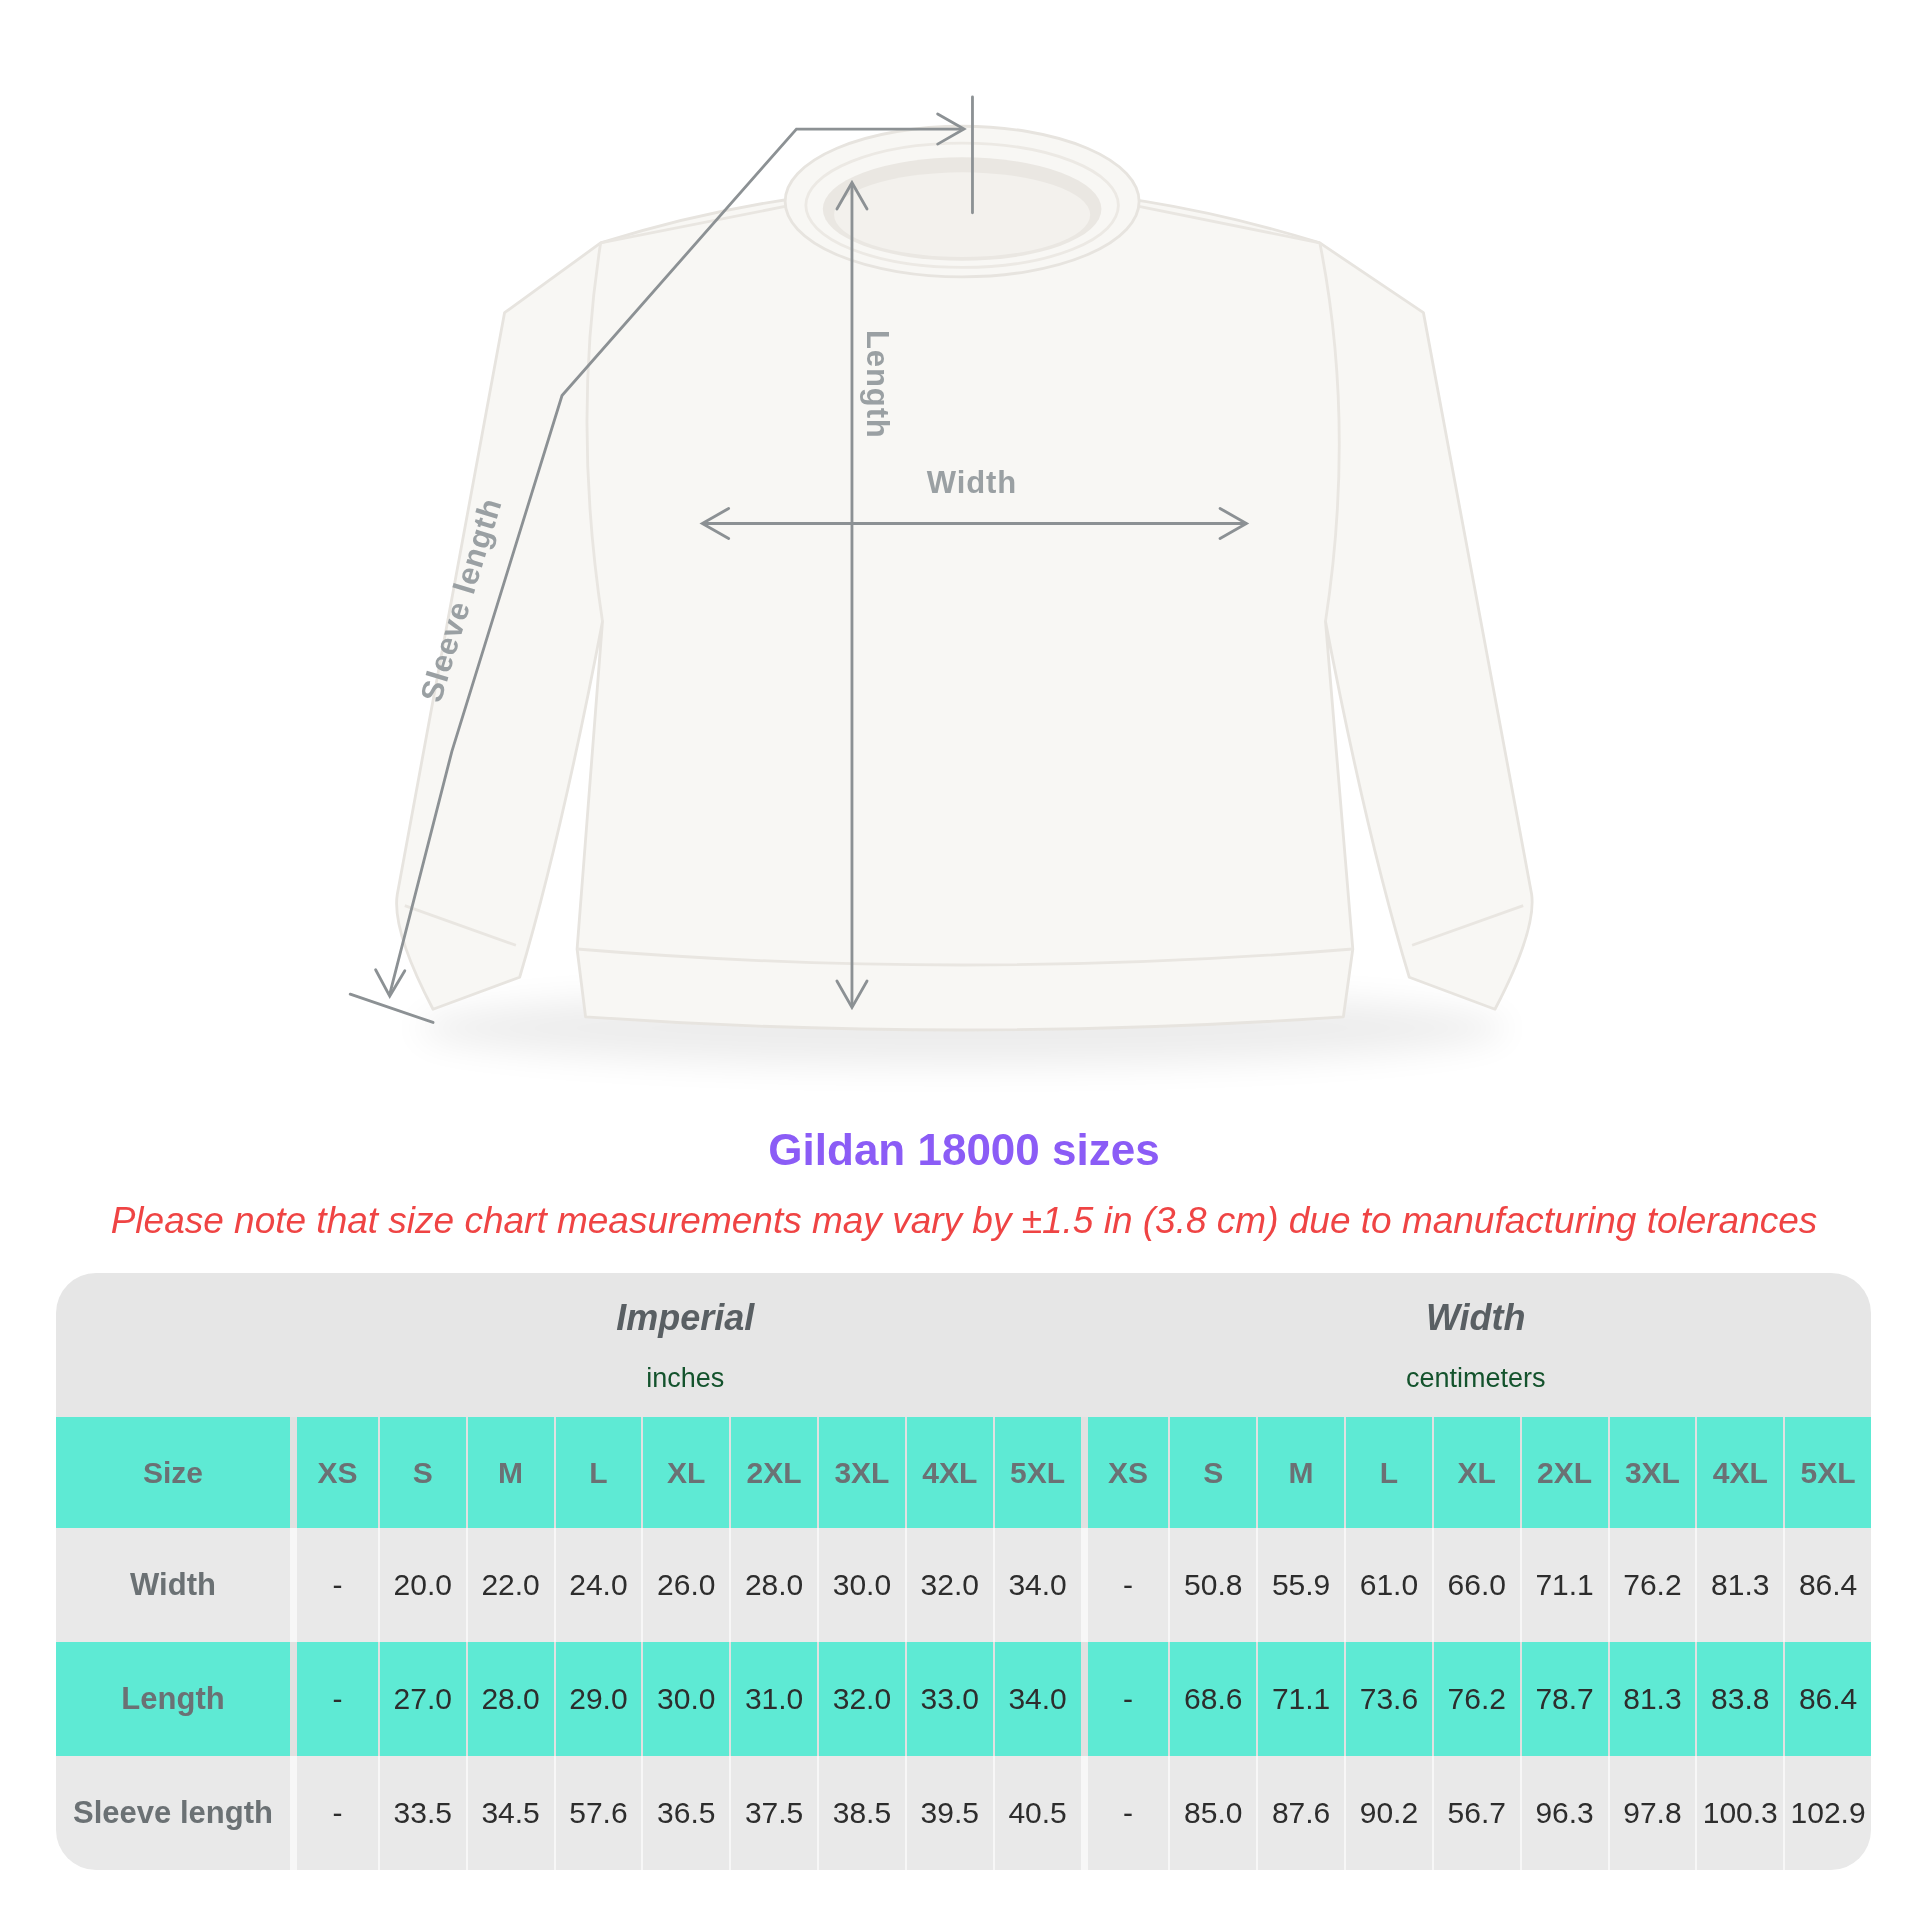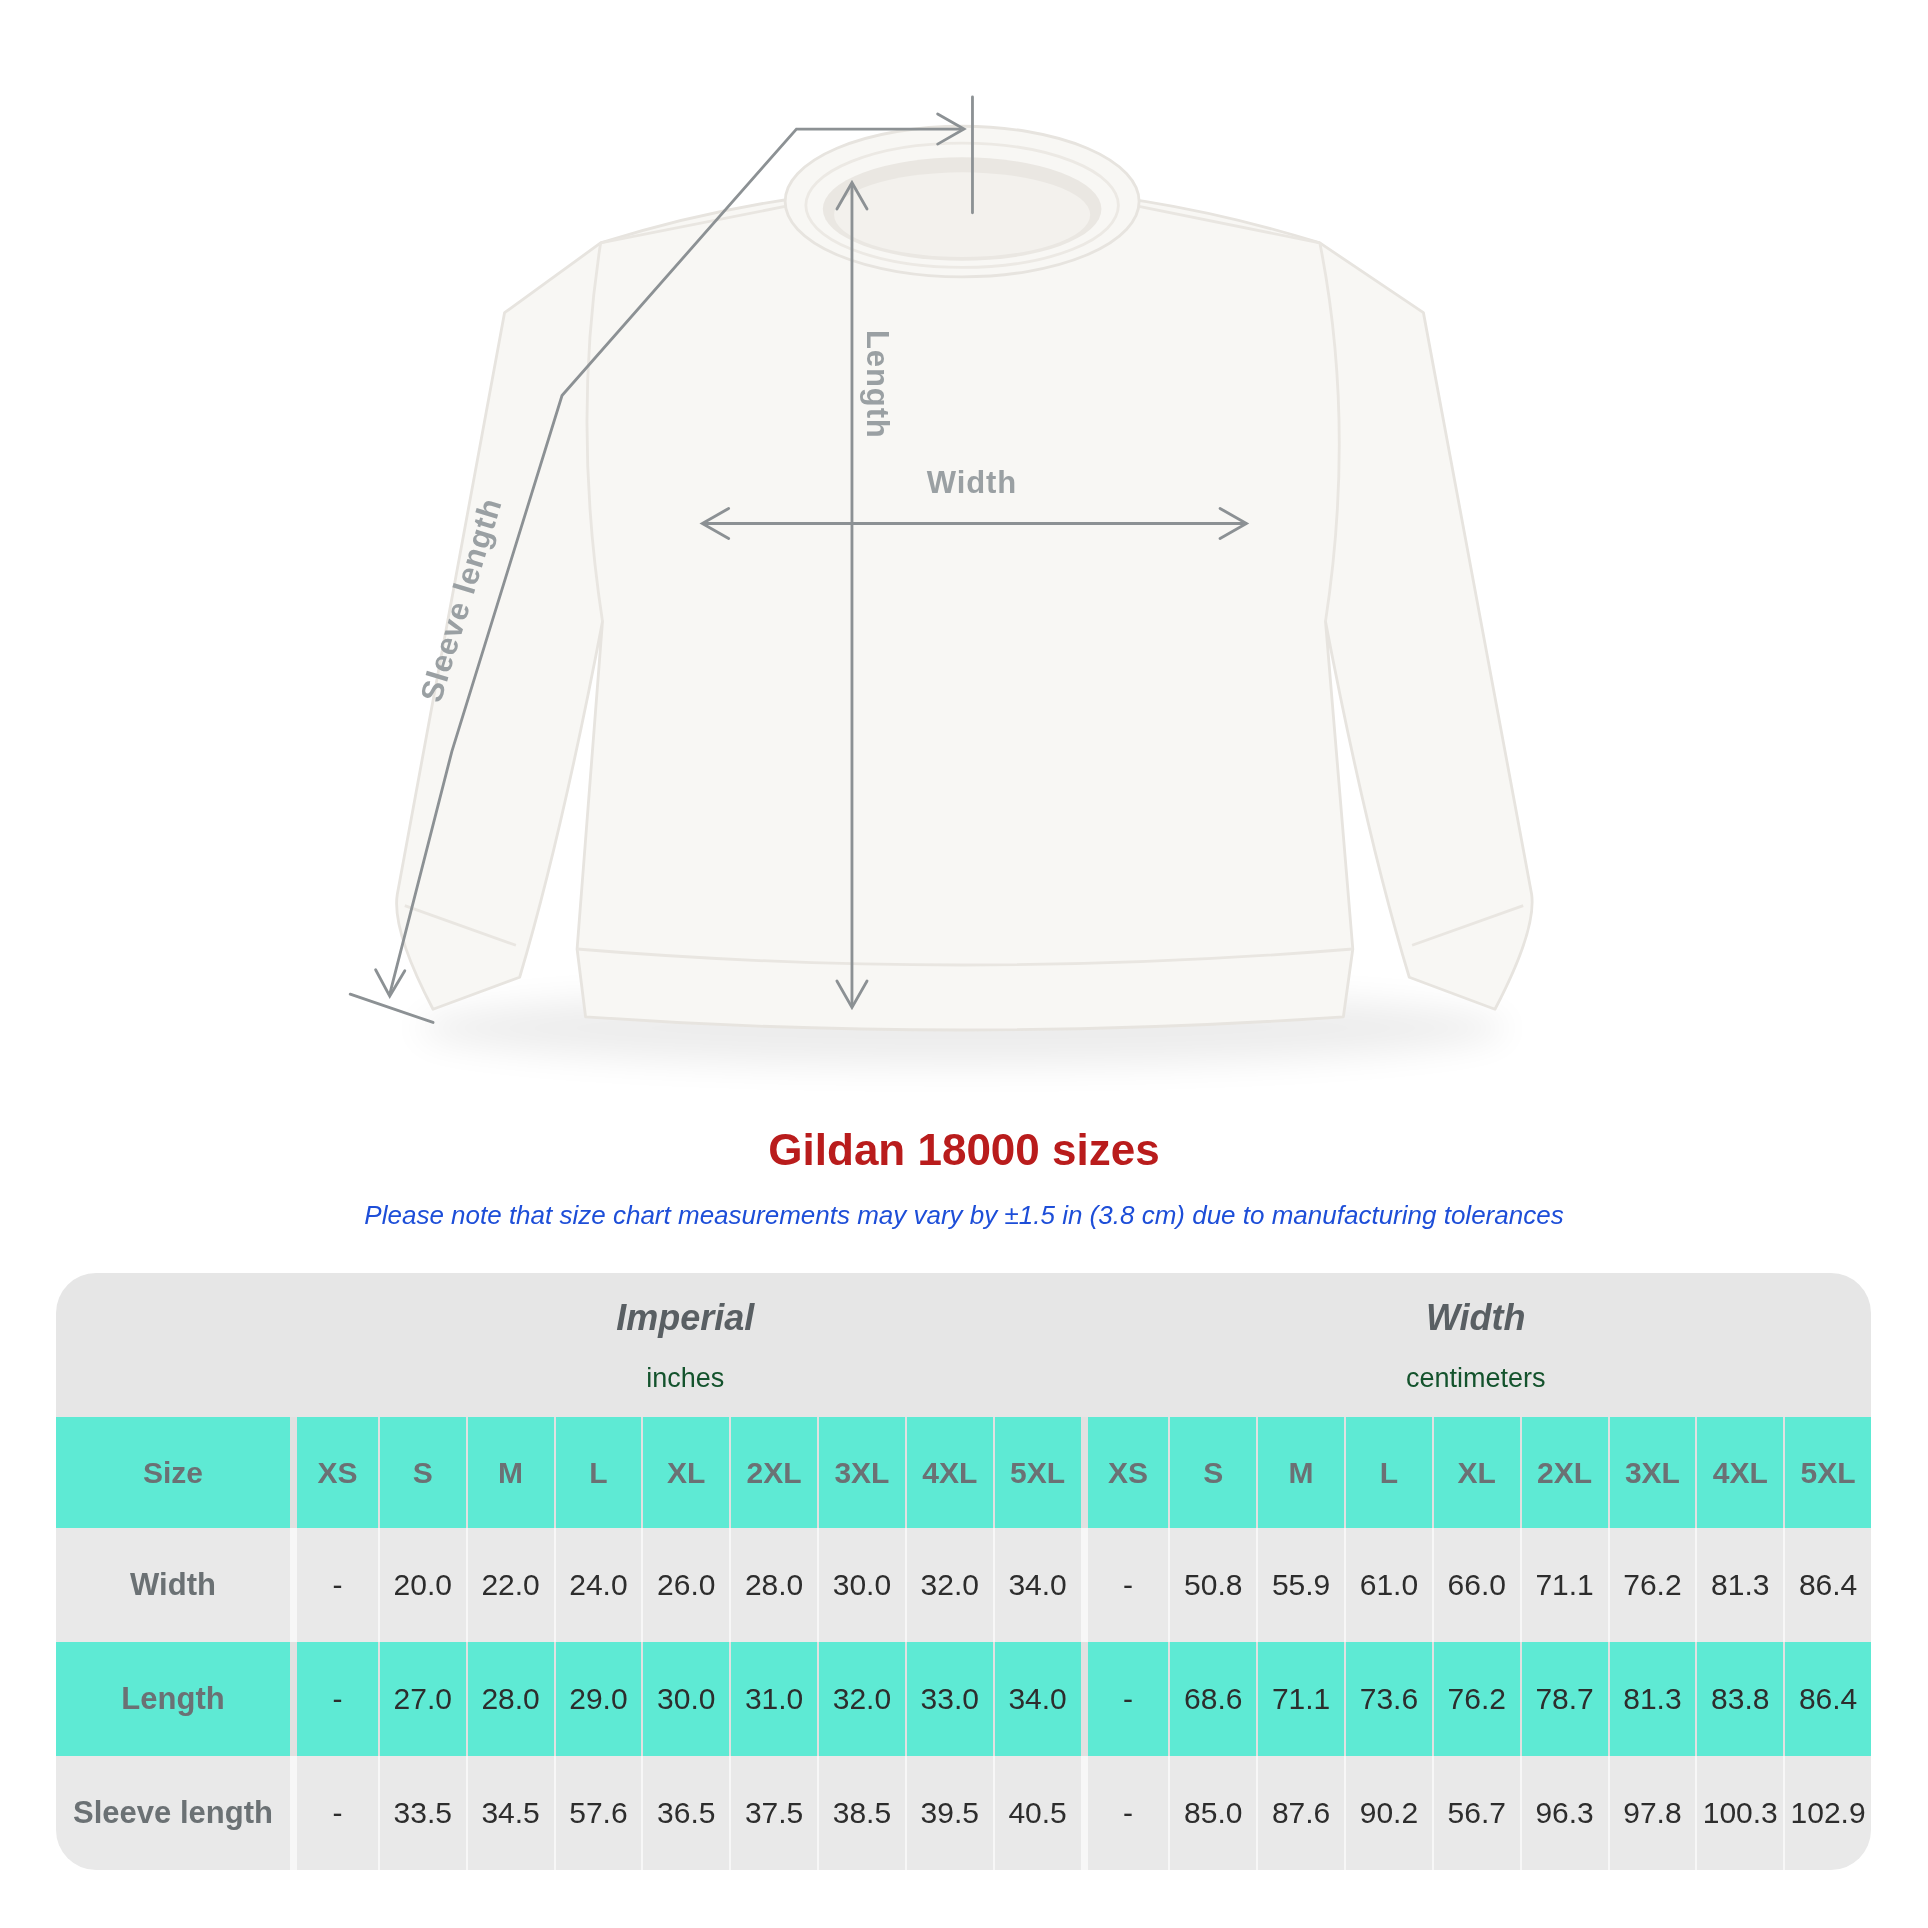--- a/index.html
+++ b/index.html
@@ -14,22 +14,22 @@
   .dim-label{
     position:absolute;color:#9aa0a3;font-weight:bold;font-size:31px;
     letter-spacing:0.9px;white-space:nowrap;
   }
   .lbl-width{left:878px;top:465px;width:188px;text-align:center;}
   .lbl-length{left:859px;top:330px;writing-mode:vertical-rl;}
   .lbl-sleeve{left:339px;top:582px;width:245px;text-align:center;
     transform:rotate(-73deg);transform-origin:center;}
   
   .title-block{position:absolute;left:0;top:1125px;width:1928px;text-align:center;}
-  .main-title{font-size:44px;font-weight:bold;color:#b91c1c;margin:0 0 24.5px 0;}
-  .sub-title{font-size:26px;font-style:italic;color:#1d4ed8;margin:0;}
+  .main-title{font-size:44px;font-weight:bold;color:#8b5cf6;margin:0 0 24.5px 0;}
+  .sub-title{font-size:37px;font-style:italic;color:#ef4444;margin:0;}
   
   .size-table{
     position:absolute;left:56px;top:1273px;width:1815px;
     display:grid;
     grid-template-columns:234px repeat(18,1fr);
     grid-template-rows:144px 111px 114px 114px 114px;
     border-radius:40px;overflow:hidden;
   }
   .size-table div{display:flex;align-items:center;justify-content:center;}
   .gband{background:#e6e6e6;gap:15px;}

